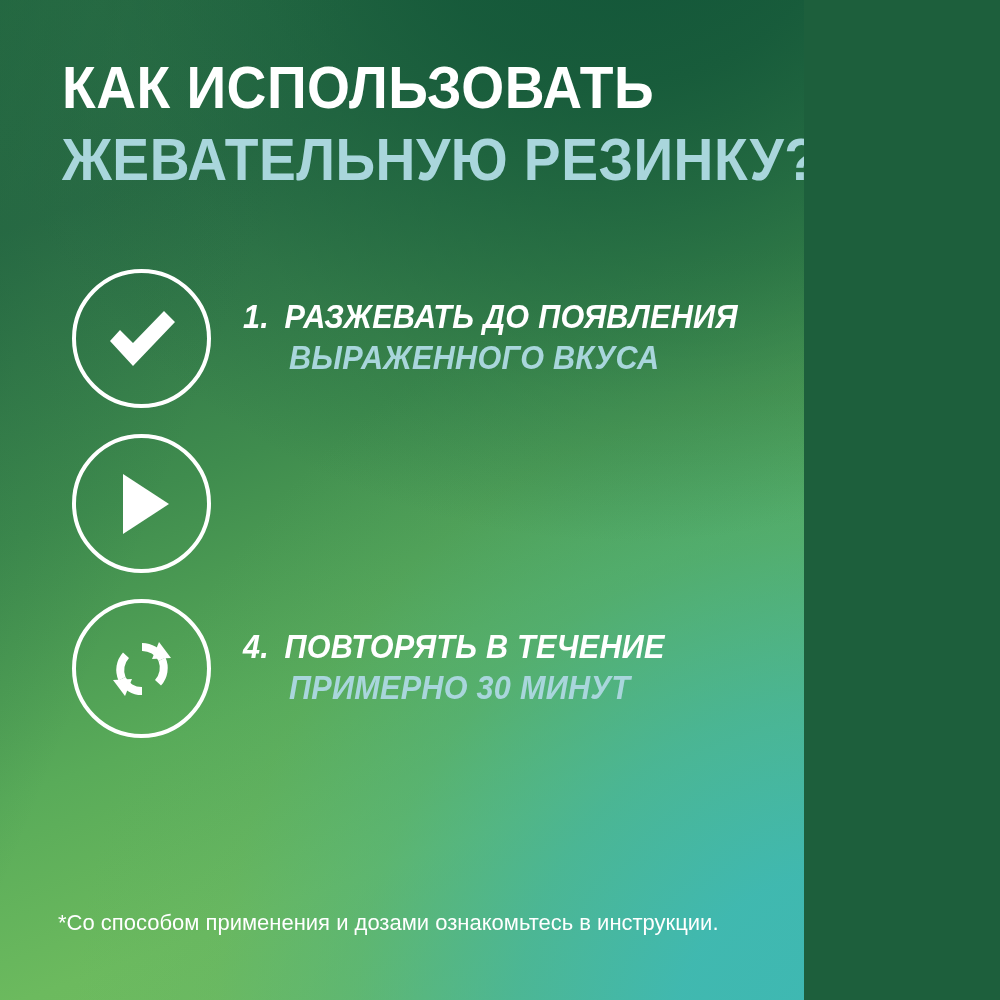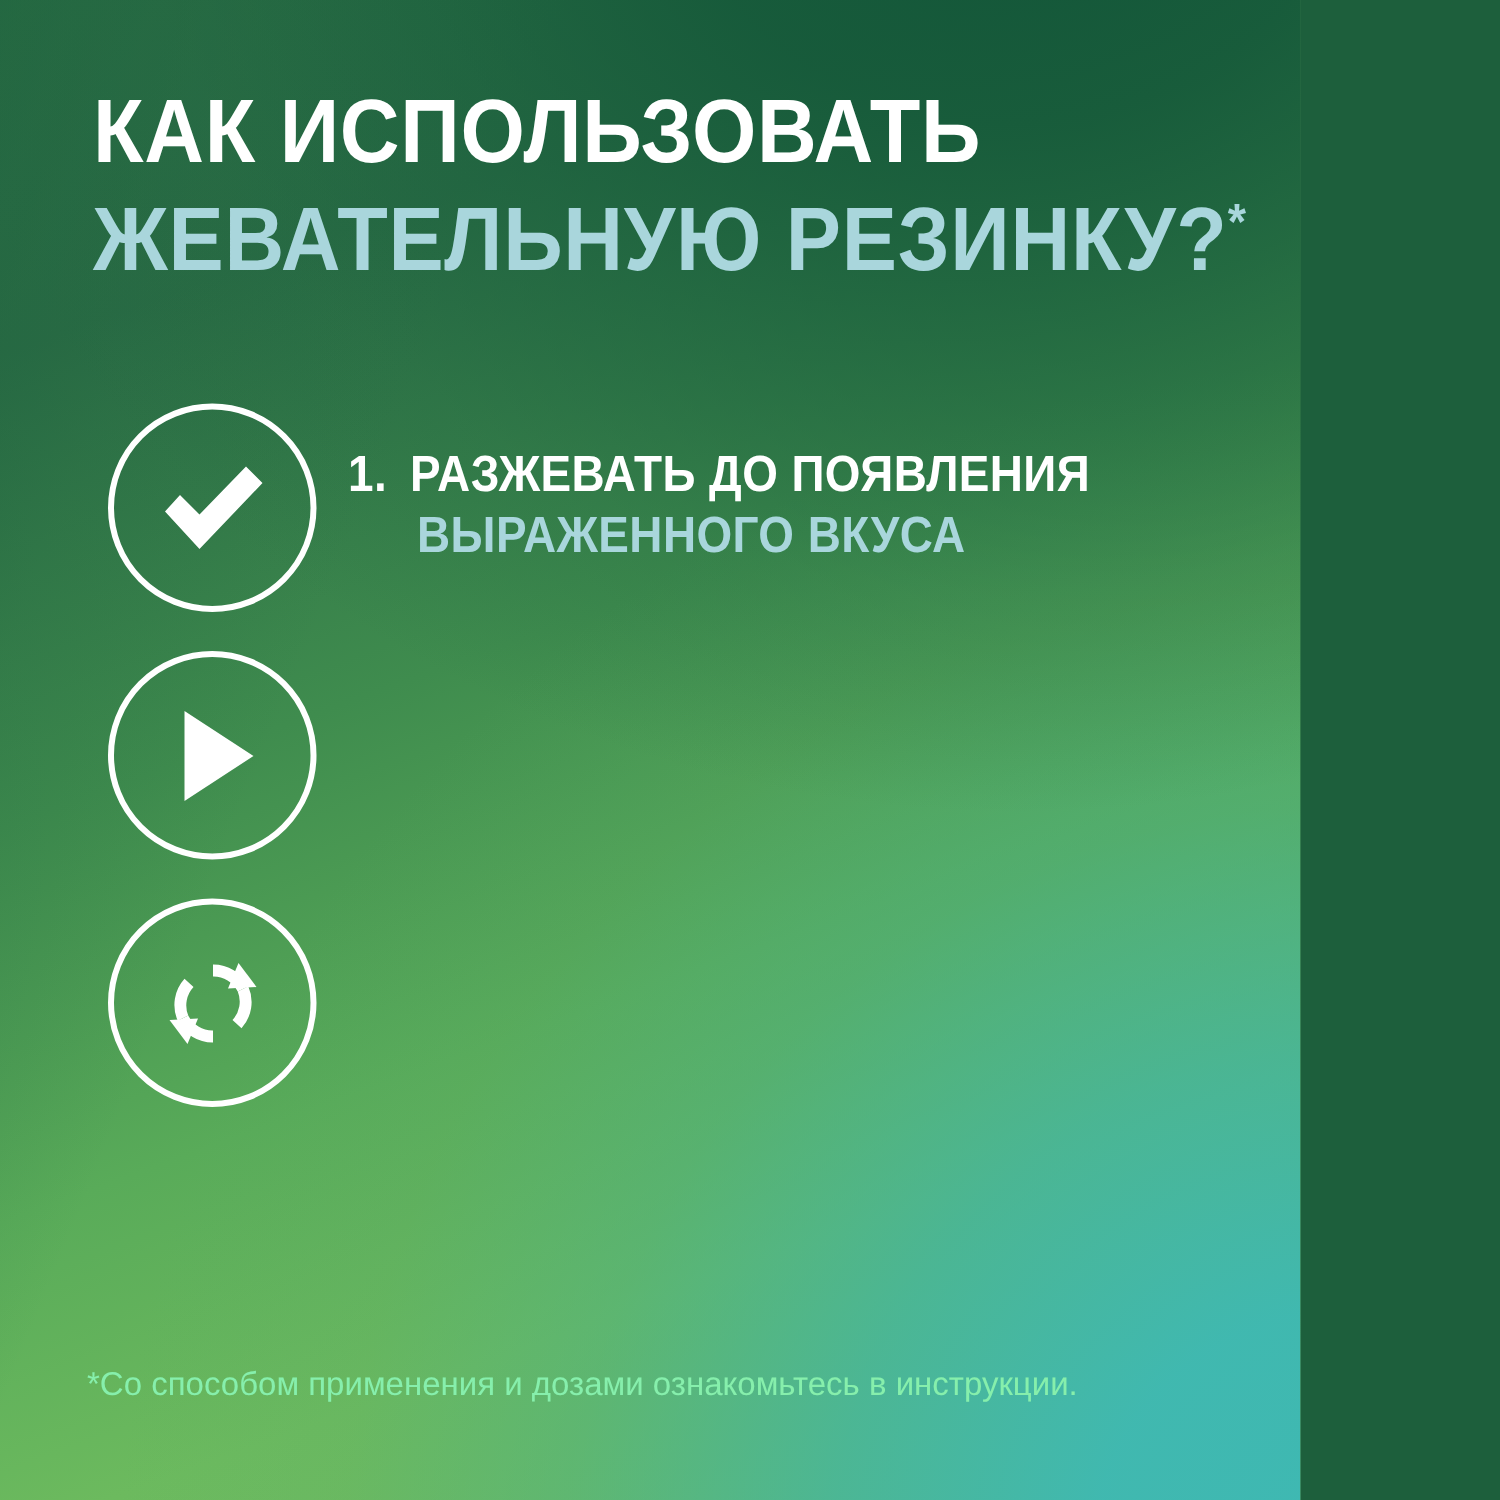--- a/index.html
+++ b/index.html
@@ -2,21 +2,21 @@
 <html><head>
 <meta charset="utf-8">
 <style>
   html, body {
     margin: 0;
     padding: 0;
     background: #1d5f3c;
   }
   #poster {
     position: relative;
-    width: 867px;
+    width: 804px;
     height: 1000px;
     overflow: hidden;
     font-family: "Liberation Sans", "DejaVu Sans", sans-serif;
     background: #2b6b43;
   }
   
   .bg-base {
     position: absolute;
     inset: 0;
     background: linear-gradient(160deg,
@@ -108,22 +108,23 @@
     margin-left: 72px;
     border: 4px solid #ffffff;
     border-radius: 50%;
     box-sizing: border-box;
     display: flex;
     align-items: center;
     justify-content: center;
   }
   .icon-circle svg { display: block; }
   .step-text {
-    margin-left: 21px;
+    margin-left: 32px;
     padding-bottom: 4px;
+    font-style: italic;
   }
   .step-line1 {
     display: block;
     white-space: nowrap;
     font-family: "Liberation Sans Narrow", "Liberation Sans", sans-serif;
     font-weight: bold;
     font-size: 34px;
     line-height: 40px;
     color: #ffffff;
     letter-spacing: 0.3px;
@@ -146,21 +147,21 @@
     margin-left: 46px;
     transform: scaleX(0.90);
     transform-origin: left center;
   }
 
   
   .footnote {
     position: absolute;
     left: 58px;
     top: 908px;
-    color: #86efac;
+    color: #ffffff;
     font-family: "Liberation Sans", "DejaVu Sans", sans-serif;
     font-size: 22px;
     line-height: 30px;
     white-space: nowrap;
   }
 </style>
 </head>
 <body>
 
 <div id="poster">
@@ -212,20 +213,24 @@
                 <path d="M39 13 A26 26 0 0 1 62.5 27.5 L55.5 31 A18 18 0 0 0 39 21 Z"></path>
                 <path d="M39 65 A26 26 0 0 1 15.5 50.5 L22.5 47 A18 18 0 0 0 39 57 Z"></path>
                 <path d="M56 12 L68 28 L49 29 Z"></path>
                 <path d="M22 66 L10 50 L29 49 Z"></path>
                 <path d="M15.5 50.5 A26 26 0 0 1 20 22.5 L26 28 A18 18 0 0 0 22.5 47 Z"></path>
                 <path d="M62.5 27.5 A26 26 0 0 1 58 55.5 L52 50 A18 18 0 0 0 55.5 31 Z"></path>
               </g>
             </svg>
           </span>
         </div>
+        <div class="step-text">
+          <span class="step-line1"><span class="num">4.</span><span>ПОВТОРЯТЬ В ТЕЧЕНИЕ</span></span>
+          <span class="step-line2">ПРИМЕРНО 30 МИНУТ</span>
+        </div>
       </div>
 
     </div>
 
     <div class="footnote">*Со способом применения и дозами ознакомьтесь в инструкции.</div>
 
   </div>
 </div>
 
 </body></html>

